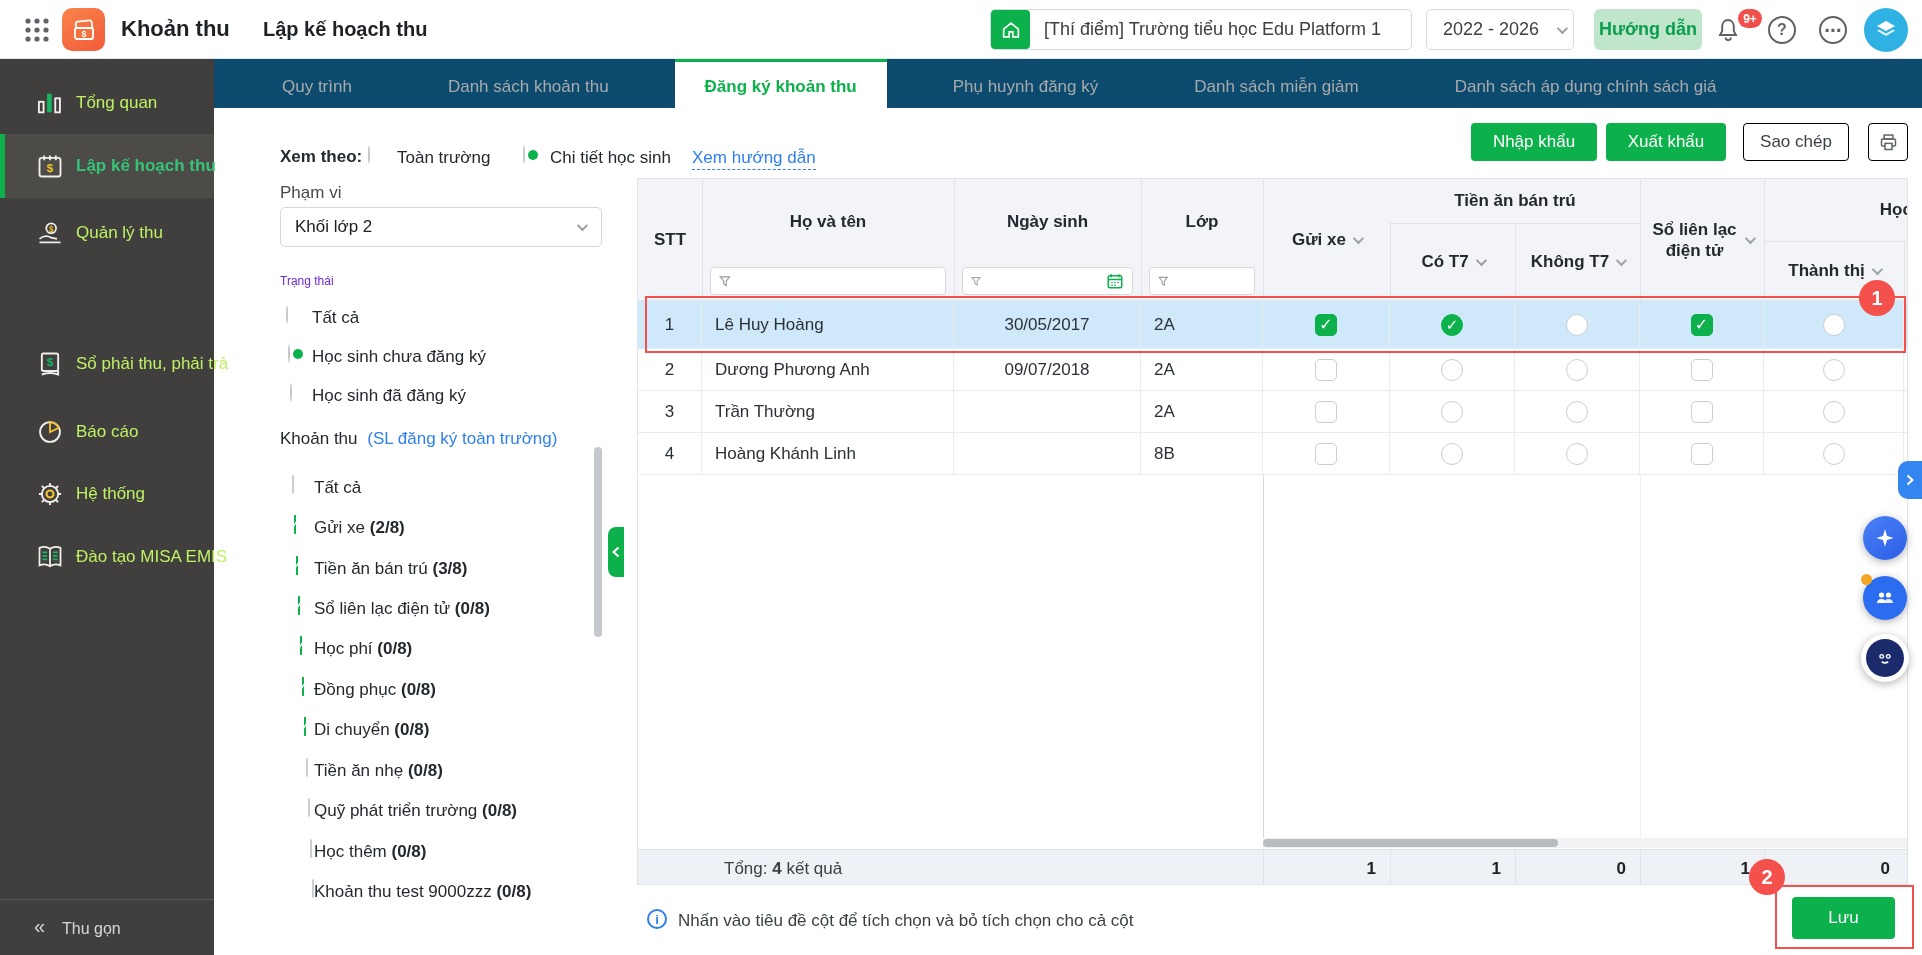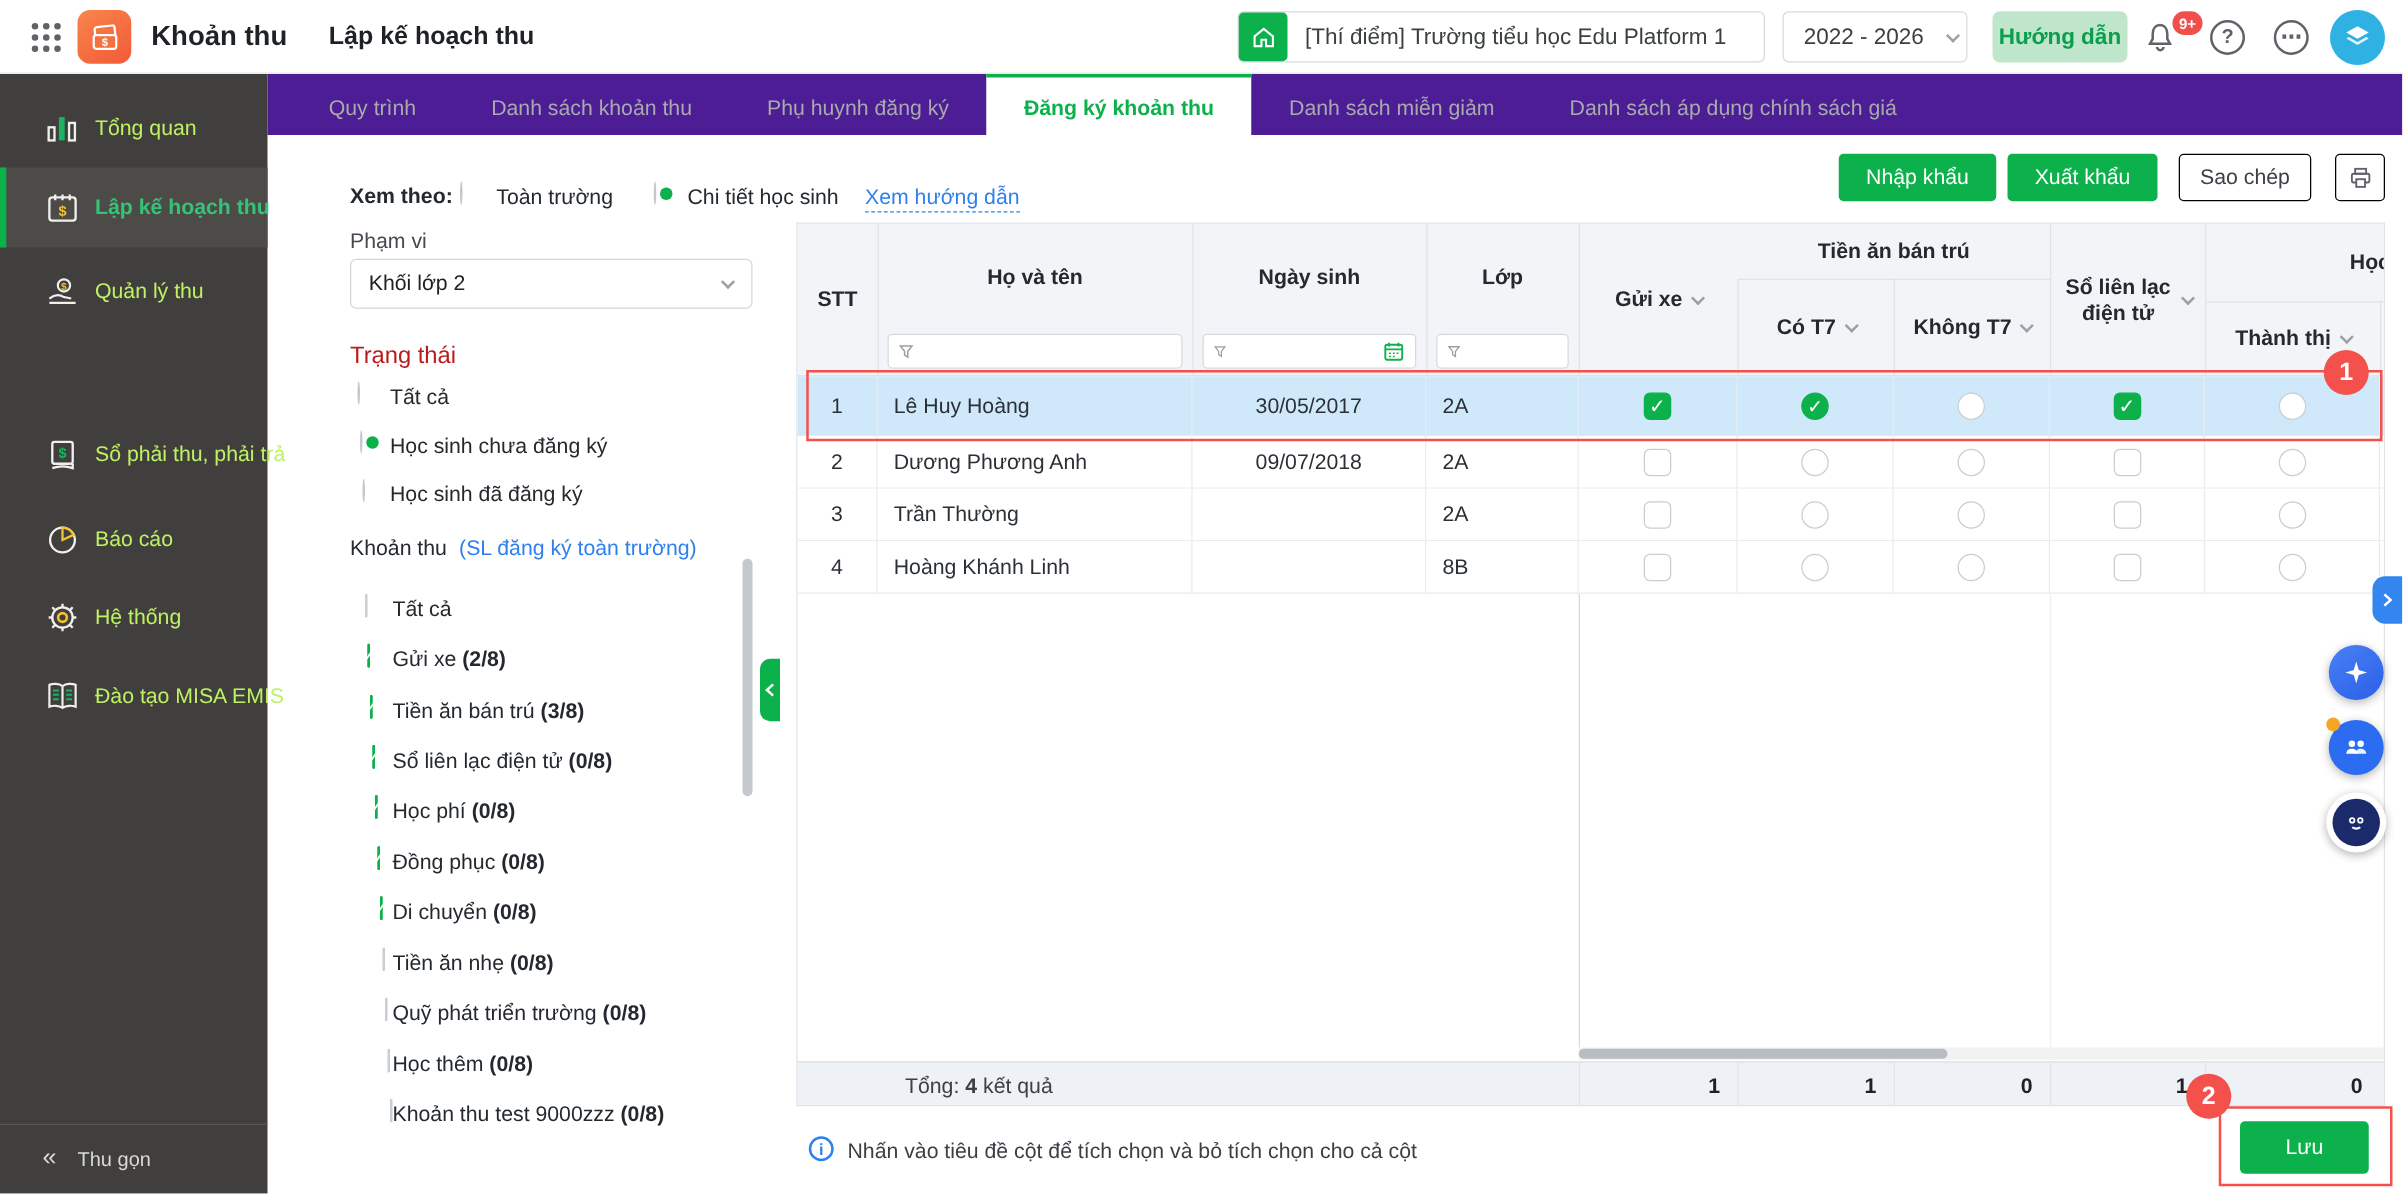--- a/index.html
+++ b/index.html
@@ -23,21 +23,21 @@
   
   .sidebar{left:0;top:59px;width:214px;height:896px;background:#413f3d;z-index:20;}
   .sitem{position:absolute;left:0;width:214px;height:64px;display:flex;align-items:center;cursor:pointer;}
   .sitem .sicon{position:absolute;left:36px;width:28px;height:28px;}
   .sitem .slabel{position:absolute;left:76px;font-size:17px;color:#bef264;white-space:nowrap;}
   .sitem.active{background:#4d4b48;border-left:5px solid #0db14b;}
   .sitem.active .sicon{left:31px;}
   .sitem.active .slabel{left:71px;color:#36c377;font-weight:bold;}
   .sdivider{position:absolute;left:0;top:840px;width:214px;border-top:1px solid #5a5856;}
   
-  .tabbar{left:214px;top:59px;width:1708px;height:49px;background:#4c1d95;display:flex;padding-left:19px;}
+  .tabbar{left:214px;top:59px;width:1708px;height:49px;background:#0c4a6e;display:flex;padding-left:38px;gap:36px;}
   .tab{height:49px;line-height:49px;padding:0 30px;font-size:17px;color:#a8aaac;white-space:nowrap;cursor:pointer;border-top:3px solid transparent;}
   .tab.active{background:#fff;color:#0db14b;font-weight:bold;border-top:3px solid #0db14b;}
   
   .btn{display:flex;align-items:center;justify-content:center;border-radius:4px;font-size:17px;cursor:pointer;}
   .btn-green{background:#0db14b;color:#fff;}
   .btn-white{background:#fff;color:#3b4046;border:1px solid #000000;}
   
   .rdo{width:20px;height:20px;border-radius:50%;border:1px solid #c4c8cc;background:#fff;position:relative;flex:0 0 20px;}
   .rdo.checked::after{content:"";position:absolute;left:4px;top:4px;width:10px;height:10px;border-radius:50%;background:#0db14b;}
   .cbx{width:22px;height:22px;border-radius:5px;border:1px solid #c9ced4;background:#fff;position:relative;flex:0 0 22px;}
@@ -216,22 +216,22 @@
     <div class="sitem" style="top:845px;height:50px">
       <span class="abs" style="left:34px;font-size:20px;color:#d9d9d9;top:11px">«</span>
       <span class="slabel" style="left:62px;color:#d9d9d9;font-size:16px">Thu gọn</span>
     </div>
   </div>
 
   
   <div class="abs tabbar">
     <div class="tab">Quy trình</div>
     <div class="tab">Danh sách khoản thu</div>
+    <div class="tab active">Đăng ký khoản thu</div>
     <div class="tab">Phụ huynh đăng ký</div>
-    <div class="tab active">Đăng ký khoản thu</div>
     <div class="tab">Danh sách miễn giảm</div>
     <div class="tab">Danh sách áp dụng chính sách giá</div>
   </div>
 
   
   <div class="abs btn btn-green" style="left:1471px;top:123px;width:126px;height:38px">Nhập khẩu</div>
   <div class="abs btn btn-green" style="left:1606px;top:123px;width:120px;height:38px">Xuất khẩu</div>
   <div class="abs btn btn-white" style="left:1743px;top:123px;width:106px;height:38px">Sao chép</div>
   <div class="abs btn btn-white" style="left:1868px;top:123px;width:40px;height:38px">
     <svg width="21" height="21" viewBox="0 0 24 24" fill="none" stroke="#5f6368" stroke-width="1.7">
@@ -249,21 +249,21 @@
   <span class="abs lbl" style="left:550px;top:148px">Chi tiết học sinh</span>
   <span class="abs link" style="left:692px;top:148px;font-size:17px;border-bottom:1px dashed #2f80ed;padding-bottom:1px">Xem hướng dẫn</span>
 
   
   <div class="abs" style="left:280px;top:183px;font-size:17px;color:#454a50">Phạm vi</div>
   <div class="abs flex" style="left:280px;top:207px;width:322px;height:40px;border:1px solid #d4d8dd;border-radius:5px;background:#fff;padding-left:14px">
     <span style="font-size:17px">Khối lớp 2</span>
     <span class="chev" style="position:absolute;right:16px"></span>
   </div>
 
-  <div class="abs" style="left:280px;top:274px;font-size:19px;color:#b91c1c">Trạng thái</div>
+  <div class="abs" style="left:280px;top:274px;font-size:12px;color:#6d28d9">Trạng thái</div>
   <span class="abs rdo" style="left:282px;top:306px"></span>
   <span class="abs lbl" style="left:312px;top:308px">Tất cả</span>
   <span class="abs rdo checked" style="left:282px;top:345px"></span>
   <span class="abs lbl" style="left:312px;top:347px">Học sinh chưa đăng ký</span>
   <span class="abs rdo" style="left:282px;top:384px"></span>
   <span class="abs lbl" style="left:312px;top:386px">Học sinh đã đăng ký</span>
 
   <div class="abs" style="left:280px;top:429px;font-size:17px">
     <span style="color:#24292f">Khoản thu</span>
     <span class="link" style="margin-left:5px">(SL đăng ký toàn trường)</span>

